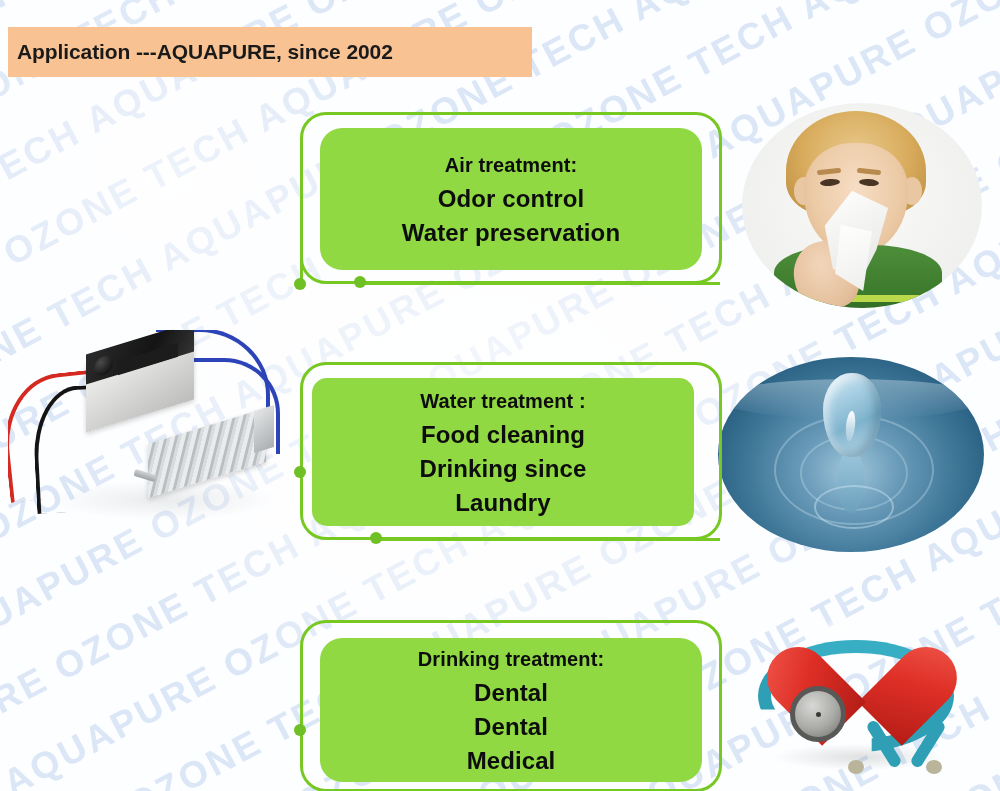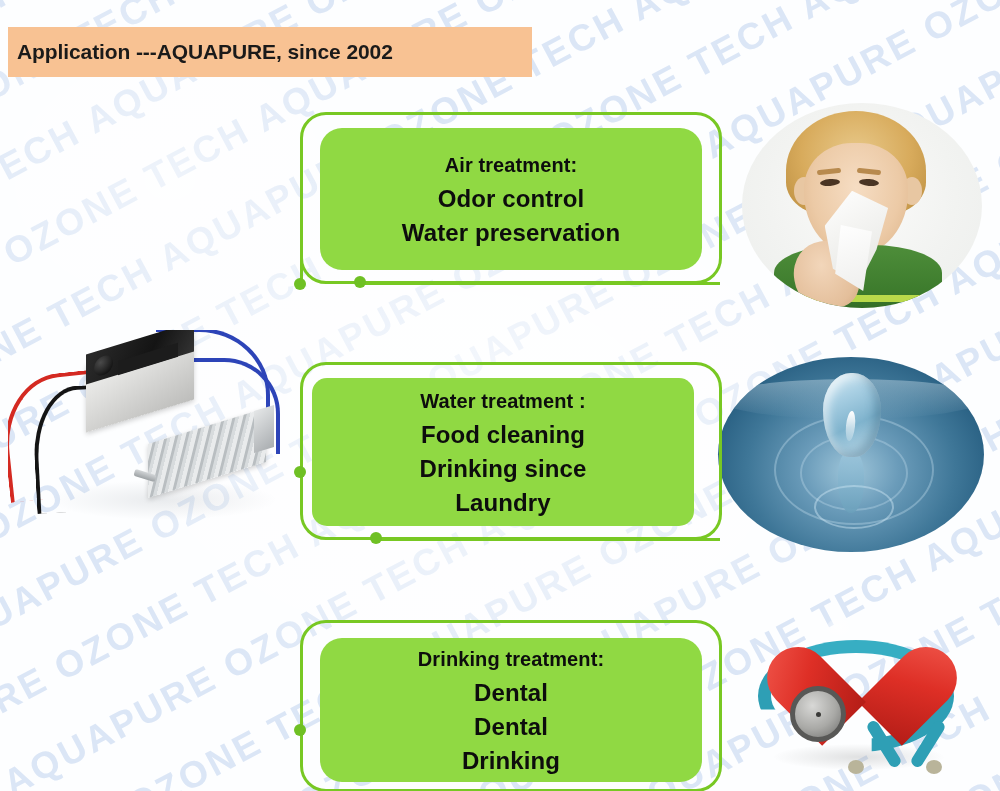--- a/index.html
+++ b/index.html
@@ -441,21 +441,21 @@
   </div>
 
   <div class="card-group" style="left:292px; top:620px; width:430px; height:175px;">
     <div class="outline" style="left: 8px; top: 0px; width: 422px; height: 172px; border-color: rgb(120, 200, 35);"></div>
     <div class="conn v" style="left: 8px; top: 68px; height: 42px; background: rgb(120, 200, 35);"></div>
     <div class="dot" style="left: 2px; top: 104px; background: rgb(111, 192, 36);"></div>
     <div class="fill" style="left: 28px; top: 18px; width: 382px; height: 144px; background: rgb(144, 217, 67);">
       <div class="line title">Drinking treatment:</div>
       <div class="line">Dental</div>
       <div class="line">Dental</div>
-      <div class="line">Drinking</div>
+      <div class="line">Medical</div>
     </div>
   </div>
 
   <div class="photo" id="photo-boy">
     <div class="boy-hair"></div>
     <div class="boy-ear l"></div>
     <div class="boy-ear r"></div>
     <div class="boy-face"></div>
     <div class="boy-brow l"></div>
     <div class="boy-brow r"></div>

